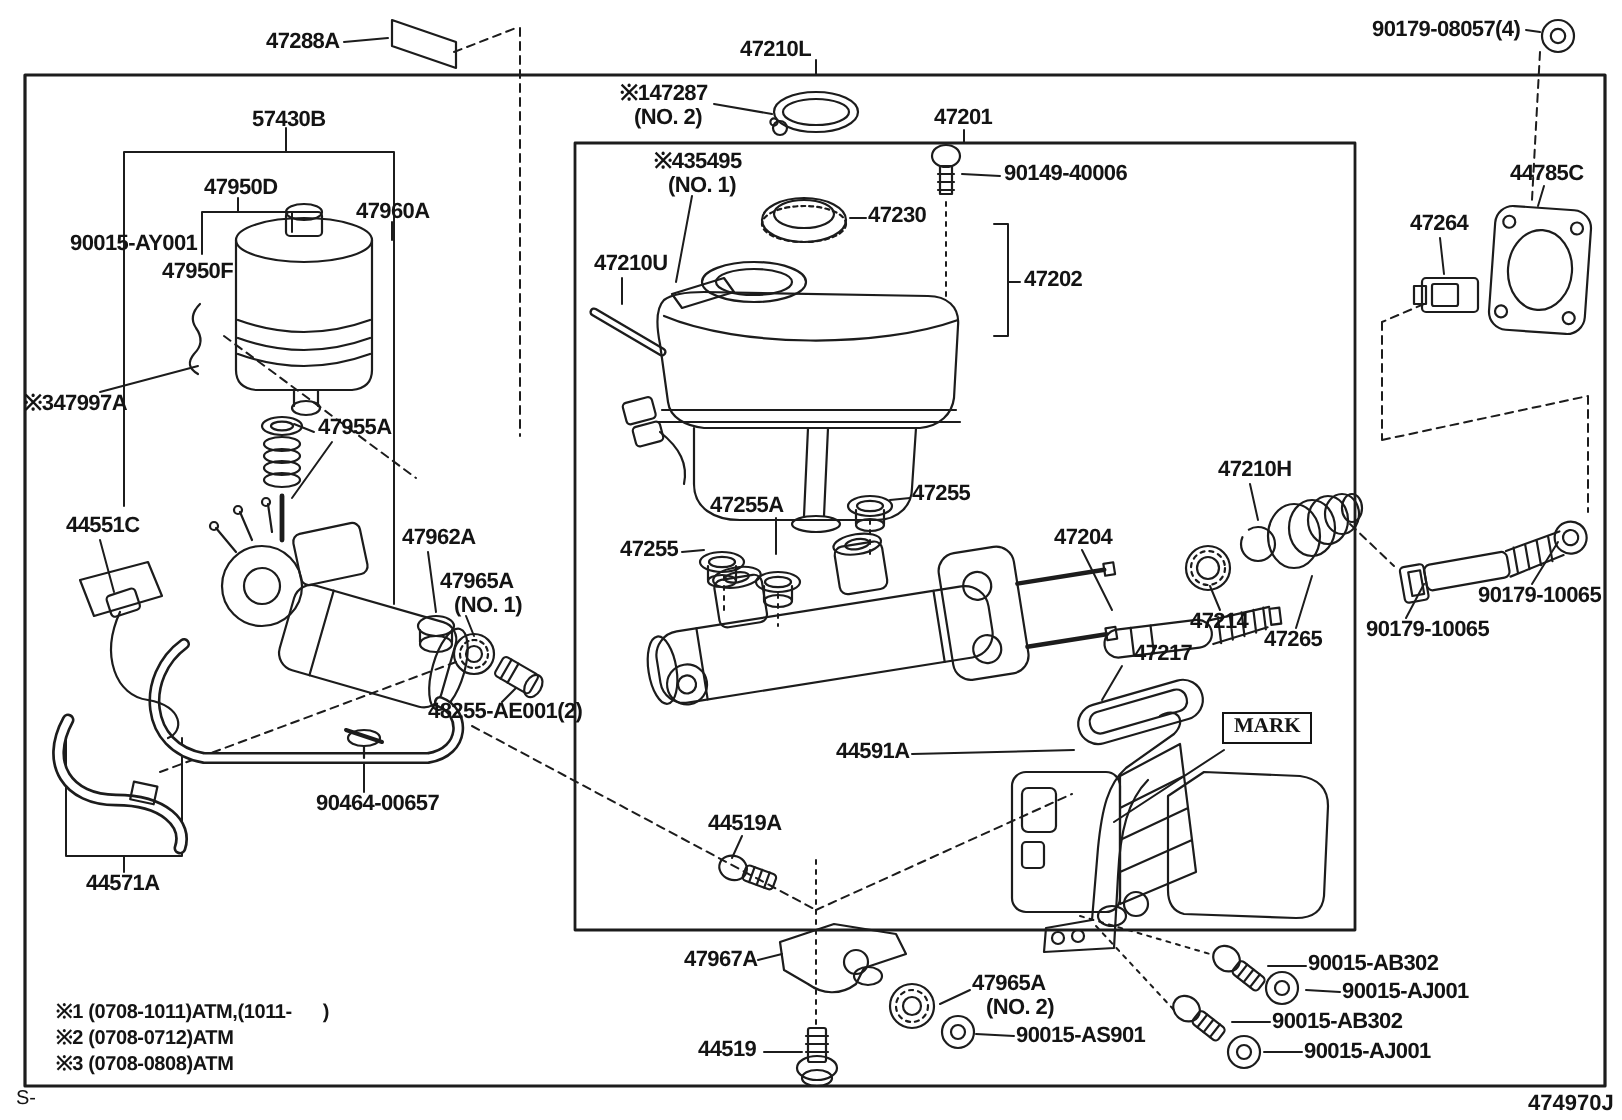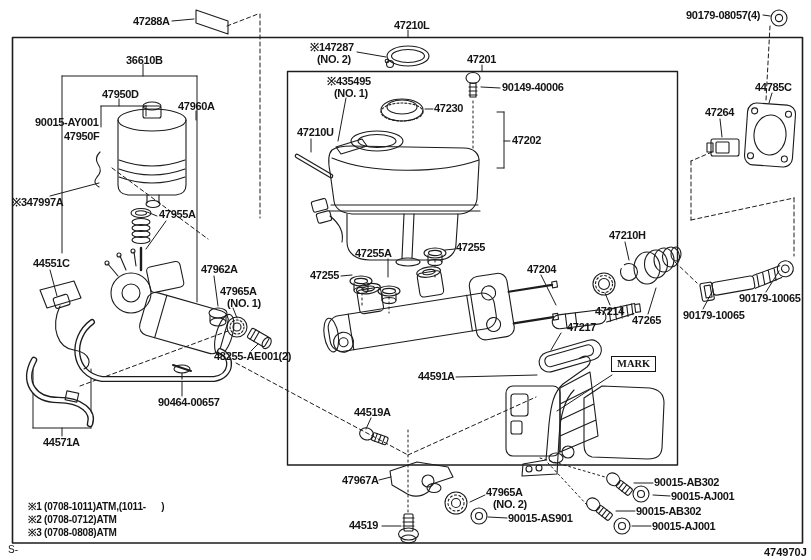--- a/index.html
+++ b/index.html
@@ -319,27 +319,27 @@
         <circle cx="753" cy="112" r="3"></circle>
             <circle cx="787" cy="113" r="3"></circle>
             <circle cx="752" cy="157" r="3"></circle>
             <circle cx="786" cy="158" r="3"></circle>
       </g>
     </g>
   </g>
 </svg>
 
 <div class="pl" style="left:133px;top:16px">47288A</div>
-<div class="pl" style="left:394px;top:20px">47210L</div>
+<div class="pl" style="left:370px;top:20px">47210L</div>
 <div class="pl" style="left:686px;top:10px">90179-08057(4)</div>
-<div class="pl" style="left:126px;top:55px">36610B</div>
+<div class="pl" style="left:126px;top:55px">57430B</div>
 <div class="pl" style="left:102px;top:89px">47950D</div>
 <div class="pl" style="left:178px;top:101px">47960A</div>
 <div class="pl" style="left:35px;top:117px">90015-AY001</div>
-<div class="pl" style="left:64px;top:131px">47950F</div>
+<div class="pl" style="left:81px;top:131px">47950F</div>
 <div class="pl" style="left:12px;top:197px">※347997A</div>
 <div class="pl" style="left:159px;top:209px">47955A</div>
 <div class="pl" style="left:33px;top:258px">44551C</div>
 <div class="pl" style="left:201px;top:264px">47962A</div>
 <div class="pl" style="left:220px;top:286px">
   <span>47965A</span><span class="sub">(NO. 1)</span>
 </div>
 <div class="pl" style="left:214px;top:351px">48255-AE001(2)</div>
 <div class="pl" style="left:158px;top:397px">90464-00657</div>
 <div class="pl" style="left:43px;top:437px">44571A</div>

